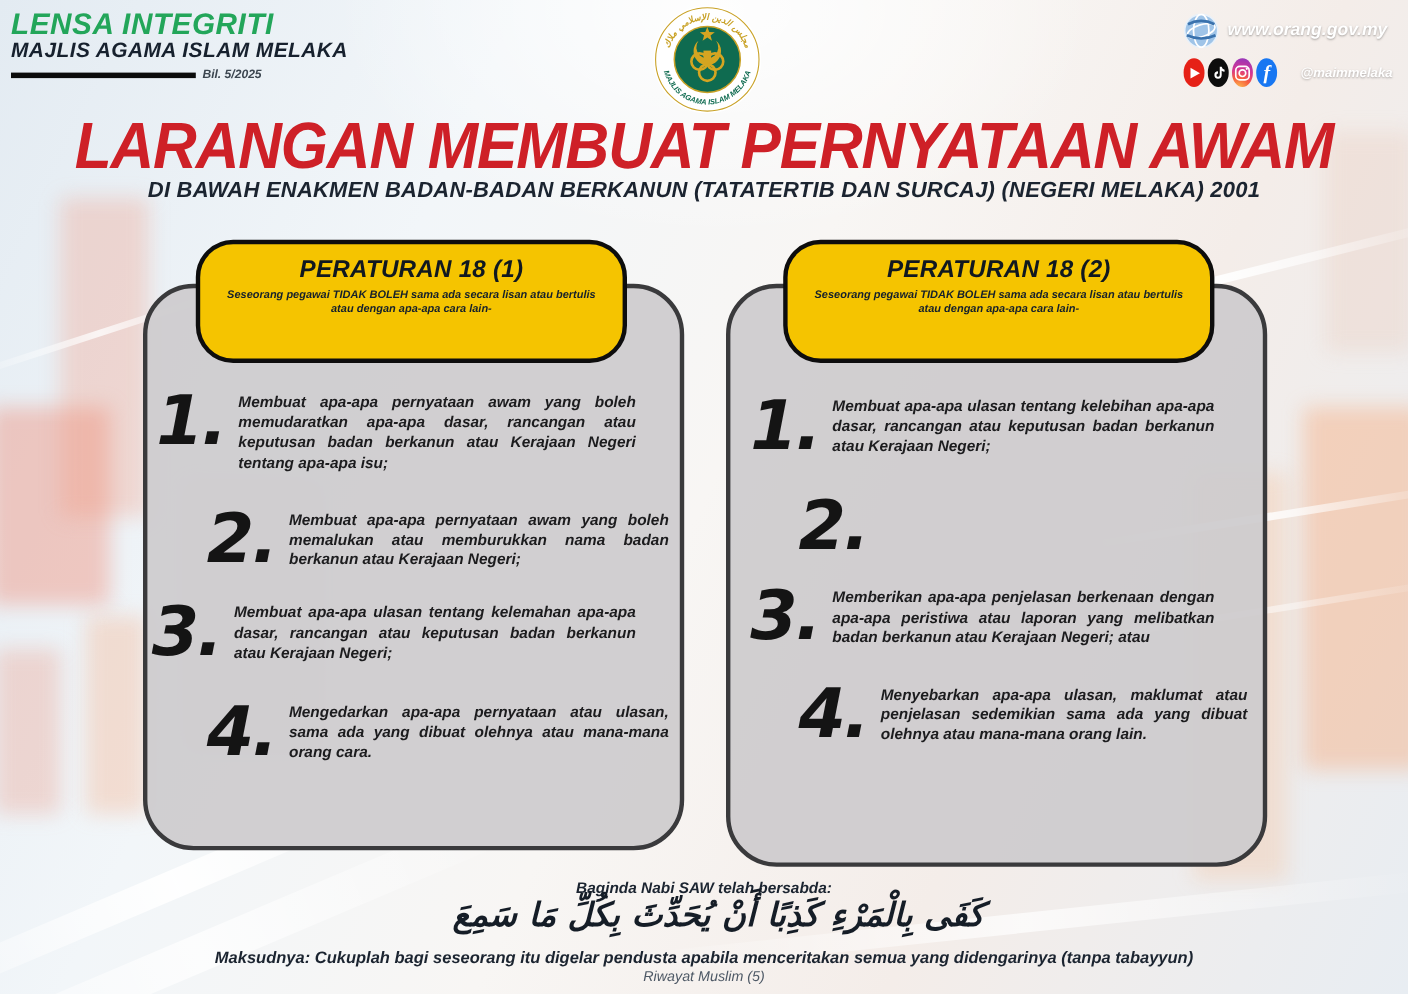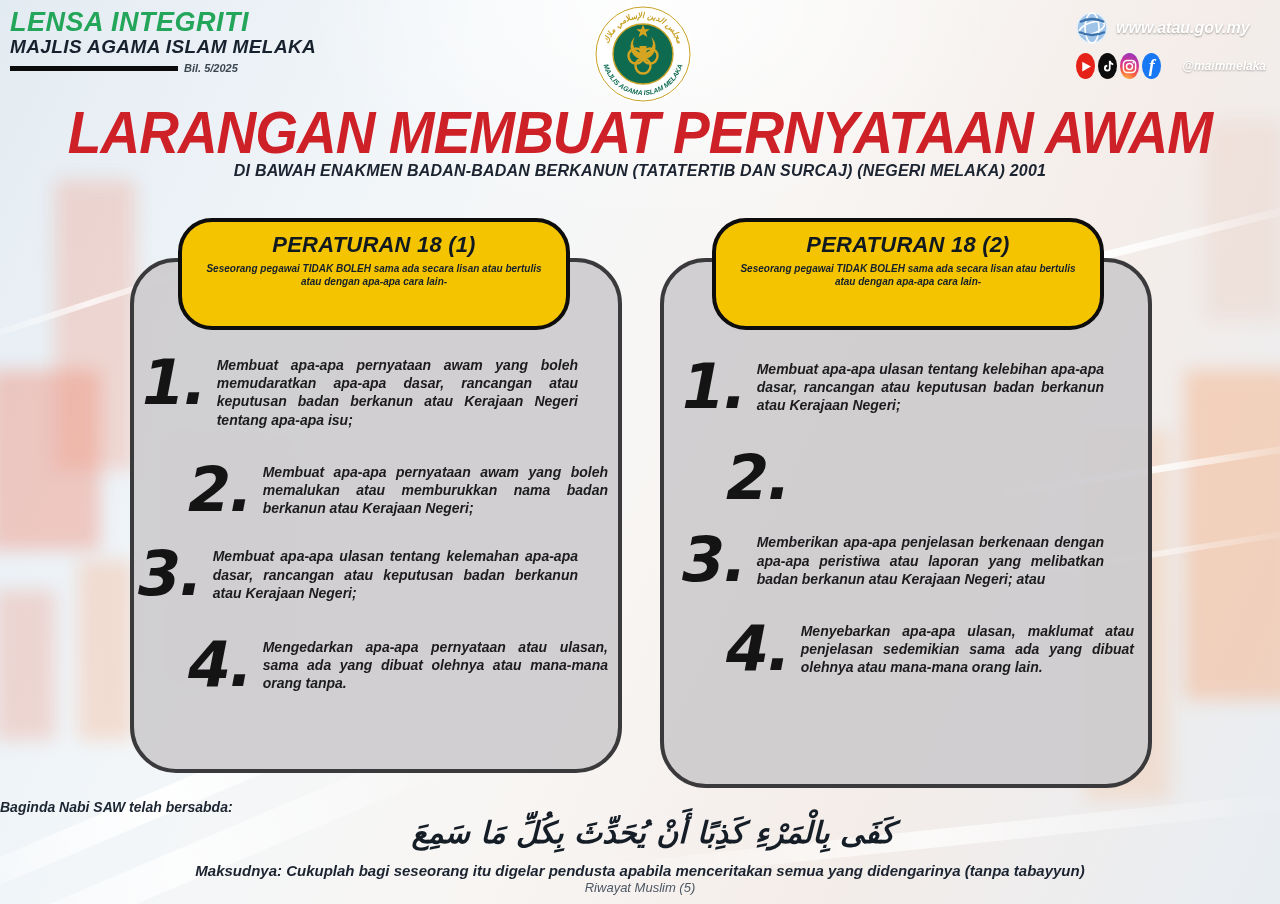--- a/index.html
+++ b/index.html
@@ -50,21 +50,21 @@
   .soc-tk { background:#0d0d0d; }
   .soc-ig { background:radial-gradient(circle at 30% 110%, #fdcb52 0%, #f75e3e 35%, #d53692 60%, #9b36b7 90%); }
   .soc-fb { background:#1877f2; font-weight:800; color:#fff; font-size:18px; font-family:"Liberation Serif",serif; }
   .soc-handle { font-size:12px; font-weight:700; color:#fff; margin-left:18px; text-shadow:0 1px 2px rgba(0,0,0,.3); }
 
   
   .main-title { position:absolute; left:0; top:100px; width:100%; text-align:center;
     font-size:55px; font-weight:800; color:#ce2027; letter-spacing:-1px;
     transform:scaleY(1.08); }
   .sub-title { position:absolute; left:0; top:162px; width:100%; text-align:center;
-    font-size:16px; font-weight:800; color:#1b2430; letter-spacing:.2px; }
+    font-size:20px; font-weight:800; color:#1b2430; letter-spacing:.2px; }
 
   
   .panel { position:absolute; width:492px; background:rgba(205,203,205,.93);
     border:4px solid #3a3a3c; border-radius:46px; }
   .panel-left  { left:130px; top:258px; height:515px; }
   .panel-right { left:660px; top:258px; height:530px; }
   .rule-head { position:absolute; width:392px; min-height:112px; background:#f5c400;
     border:4px solid #0d0d0d; border-radius:34px; padding:10px 16px 12px; text-align:center; z-index:3; }
   .rule-head-left  { left:178px; top:218px; }
   .rule-head-right { left:712px; top:218px; }
@@ -80,21 +80,21 @@
   .panel-left  .i1 { margin:6px 40px 0 8px; }
   .panel-left  .i2 { margin:34px 10px 0 54px; }
   .panel-left  .i3 { margin:30px 40px 0 4px; }
   .panel-left  .i4 { margin:36px 10px 0 54px; }
   .panel-right .i1 { margin:10px 44px 0 18px; }
   .panel-right .i2 { margin:36px 14px 0 62px; }
   .panel-right .i3 { margin:30px 44px 0 18px; }
   .panel-right .i4 { margin:34px 14px 0 62px; }
 
   
-  .f-intro { position:absolute; left:0; top:799px; width:100%; text-align:left;
+  .f-intro { position:absolute; left:0; top:799px; width:100%; text-align:center;
     font-size:14px; font-weight:800; color:#1b2430; }
   .f-arabic { position:absolute; left:0; top:815px; width:100%; text-align:center;
     font-size:30px; font-weight:700; color:#151d27; direction:rtl;
     font-family:"DejaVu Sans", sans-serif;margin-left:13px; }
   .f-trans { position:absolute; left:0; top:862px; width:100%; text-align:center;
     font-size:15px; font-weight:800; color:#1b2430; }
   .f-src { position:absolute; left:0; top:880px; width:100%; text-align:center;
     font-size:13px; font-weight:400; color:#4d5865; }
 </style>
 </head>
@@ -157,21 +157,21 @@
   <div class="head-right">
     <div class="site-row">
       <svg width="32" height="32" viewBox="0 0 32 32">
         <circle cx="16" cy="16" r="15" fill="#9fc4e8"></circle>
         <circle cx="16" cy="16" r="15" fill="none" stroke="#e8f1fa" stroke-width="1.5"></circle>
         <ellipse cx="16" cy="16" rx="7" ry="15" fill="none" stroke="#ffffff" stroke-width="1.6"></ellipse>
         <ellipse cx="16" cy="16" rx="13" ry="5.5" fill="none" stroke="#ffffff" stroke-width="1.6" transform="rotate(-18 16 16)"></ellipse>
         <path d="M4 10 Q16 4 28 10" fill="none" stroke="#3a72ad" stroke-width="2.4"></path>
         <path d="M3 20 Q16 26 29 20" fill="none" stroke="#3a72ad" stroke-width="2.4"></path>
       </svg>
-      <span class="site-label">www.atau.gov.my</span>
+      <span class="site-label">www.orang.gov.my</span>
     </div>
     <div class="soc-row">
       <span class="soc soc-yt">
         <svg width="13" height="13" viewBox="0 0 12 12">
             <polygon points="3,1.5 11,6 3,10.5" fill="#ffffff"></polygon>
           </svg>
       </span>
       <span class="soc soc-tk">
         <svg width="14" height="14" viewBox="0 0 16 16">
             <path d="M9 2 h2 a4 4 0 0 0 3 3 v2 a6 6 0 0 1-3-1 v4.5 a3.8 3.8 0 1 1-3.8-3.8 v2.2 a1.7 1.7 0 1 0 1.8 1.7 Z" fill="#ffffff"></path>
@@ -201,21 +201,21 @@
       <div class="item i2">
         <div class="num">2.</div>
         <div class="itxt">Membuat apa-apa pernyataan awam yang boleh memalukan atau memburukkan nama badan berkanun atau Kerajaan Negeri;</div>
       </div>
       <div class="item i3">
         <div class="num">3.</div>
         <div class="itxt">Membuat apa-apa ulasan tentang kelemahan apa-apa dasar, rancangan atau keputusan badan berkanun atau Kerajaan Negeri;</div>
       </div>
       <div class="item i4">
         <div class="num">4.</div>
-        <div class="itxt">Mengedarkan apa-apa pernyataan atau ulasan, sama ada yang dibuat olehnya atau mana-mana orang tanpa.</div>
+        <div class="itxt">Mengedarkan apa-apa pernyataan atau ulasan, sama ada yang dibuat olehnya atau mana-mana orang cara.</div>
       </div>
     </div>
   </div>
 
   <div class="panel panel-right">
     <div class="panel-body">
       <div class="item i1">
         <div class="num">1.</div>
         <div class="itxt">Membuat apa-apa ulasan tentang kelebihan apa-apa dasar, rancangan atau keputusan badan berkanun atau Kerajaan Negeri;</div>
       </div>

